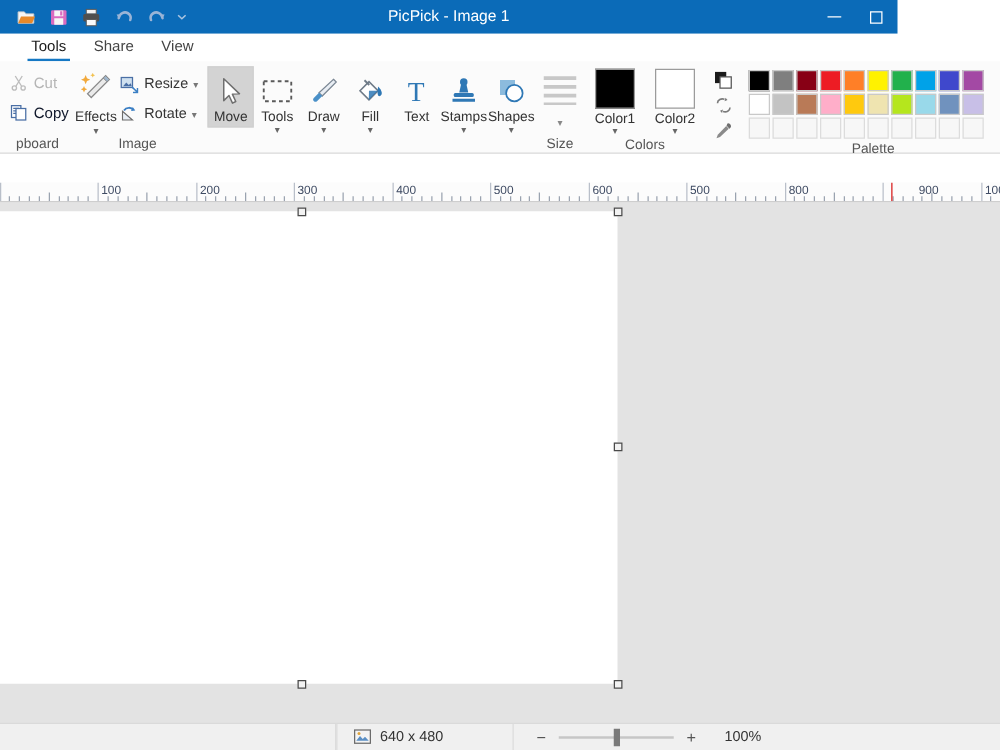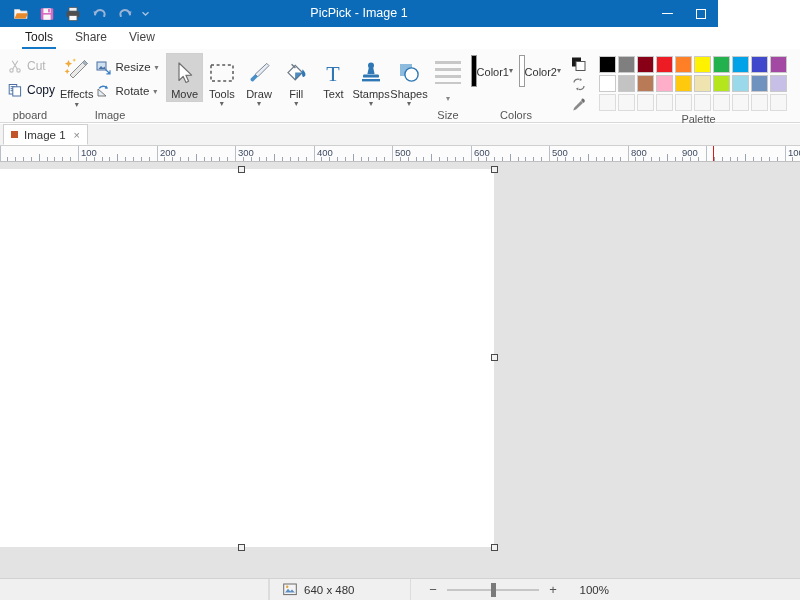--- a/index.html
+++ b/index.html
@@ -113,21 +113,21 @@
   .size { width: 40px; padding-top: 6px; }
   .size .gbody { flex-direction: column; align-items: center; }
   .size-stack { display: flex; flex-direction: column; gap: 4px; width: 26px; margin-top: 6px; cursor: pointer; }
   .size-stack i { display: block; background: #c8c8c8; width: 100%; }
   .size .chev { font-size: 8px; color: #888; margin-top: 10px; }
   .size .glabel { width: 40px; }
 
   
   .colors { width: 96px; padding-top: 4px; }
   .colors .gbody { align-items: flex-start; justify-content: center; gap: 6px; padding-top: 2px; }
-  .colorbtn { width: 42px; display: flex; flex-direction: row; align-items: center; cursor: pointer; }
+  .colorbtn { width: 42px; display: flex; flex-direction: column; align-items: center; cursor: pointer; }
   .sw-lg { width: 32px; height: 32px; border: 1px solid #9b9b9b; }
   .colorbtn .lbl { font-size: 11px; color: #333; margin-top: 2px; }
   .colorbtn .chev { font-size: 8px; color: #666; line-height: 8px; }
   .colors .glabel { width: 96px; }
 
   
   .palgrp { flex: 1; padding-top: 5px; }
   .palgrp .gbody { align-items: flex-start; padding-left: 3px; }
   .paltools { display: flex; flex-direction: column; align-items: center; gap: 4px; width: 24px; padding-top: 2px; }
   .paltool { width: 18px; height: 16px; display: flex; align-items: center; justify-content: center; cursor: pointer; }
@@ -520,27 +520,20 @@
               <circle cx="15" cy="19" r="3.2" fill="#f08a1e"></circle>
             </svg>
           </div>
 
         </div>
       </div>
       <div class="glabel">Palette</div>
     </div>
   </div>
 
-  <div class="doctabs">
-    <div class="doctab">
-      <span class="dot"></span>
-      <span>Image 1</span>
-      <span class="x">×</span>
-    </div>
-  </div>
 
   <div class="ruler-h" id="ruler">
       <div class="rmajor" style="left: 0px;"></div>
       <div class="rtick" style="height: 4px; left: 7px;"></div>
       <div class="rtick" style="height: 4px; left: 15px;"></div>
       <div class="rtick" style="height: 4px; left: 23px;"></div>
       <div class="rtick" style="height: 4px; left: 31px;"></div>
       <div class="rtick" style="height: 7px; left: 39px;"></div>
       <div class="rtick" style="height: 4px; left: 47px;"></div>
       <div class="rtick" style="height: 4px; left: 54px;"></div>
@@ -639,21 +632,21 @@
       <div class="rmajor" style="left: 785px;"></div>
       <div class="rtick" style="height: 4px; left: 792px;"></div>
       <div class="rnum" style="left: 81px;">100</div>
       <div class="rnum" style="left: 160px;">200</div>
       <div class="rnum" style="left: 238px;">300</div>
       <div class="rnum" style="left: 317px;">400</div>
       <div class="rnum" style="left: 395px;">500</div>
       <div class="rnum" style="left: 474px;">600</div>
       <div class="rnum" style="left: 552px;">500</div>
       <div class="rnum" style="left: 631px;">800</div>
-      <div class="rnum" style="left: 682px;">900</div>
+      <div class="rnum" style="left: 735px;">900</div>
       <div class="rnum" style="left: 788px;">100</div>
       <div class="rcursor" style="left: 713px;"></div>
     </div>
 
   <div class="workarea">
     <div class="canvas"></div>
     <div class="handle" style="left:238px; top:4px;"></div>
     <div class="handle" style="left:491px; top:4px;"></div>
     <div class="handle" style="left:491px; top:192px;"></div>
     <div class="handle" style="left:238px; top:382px;"></div>

